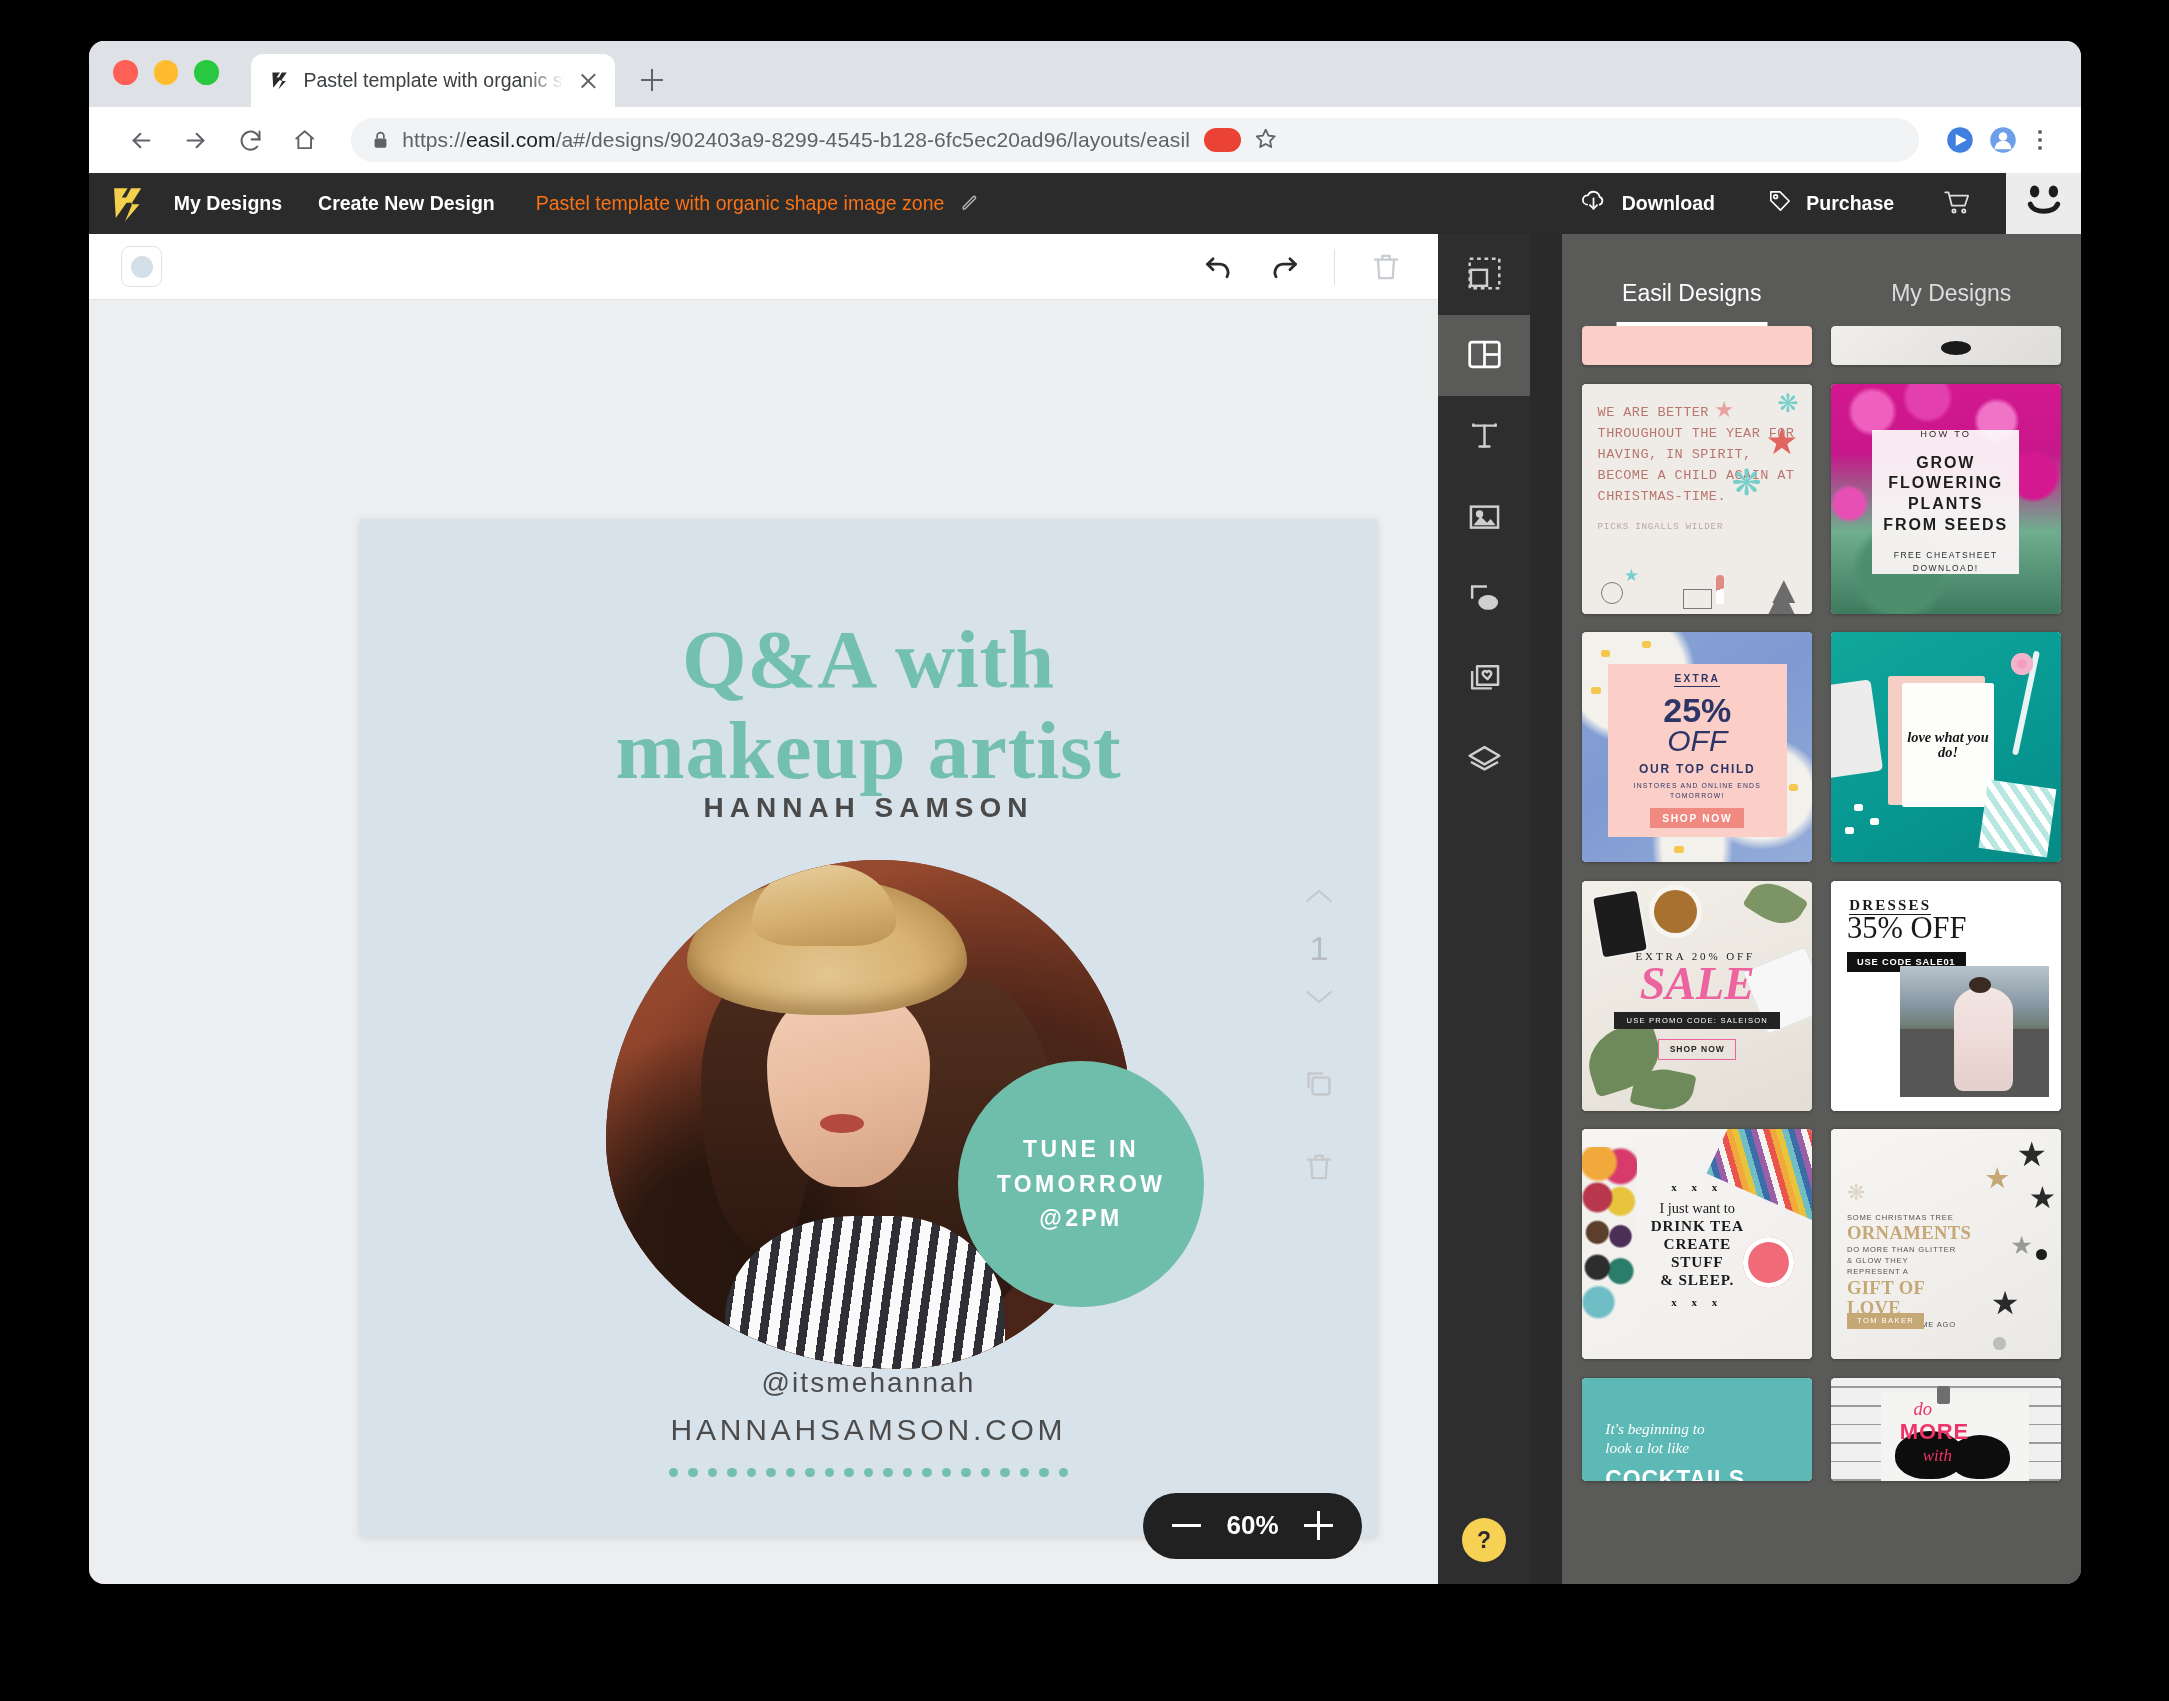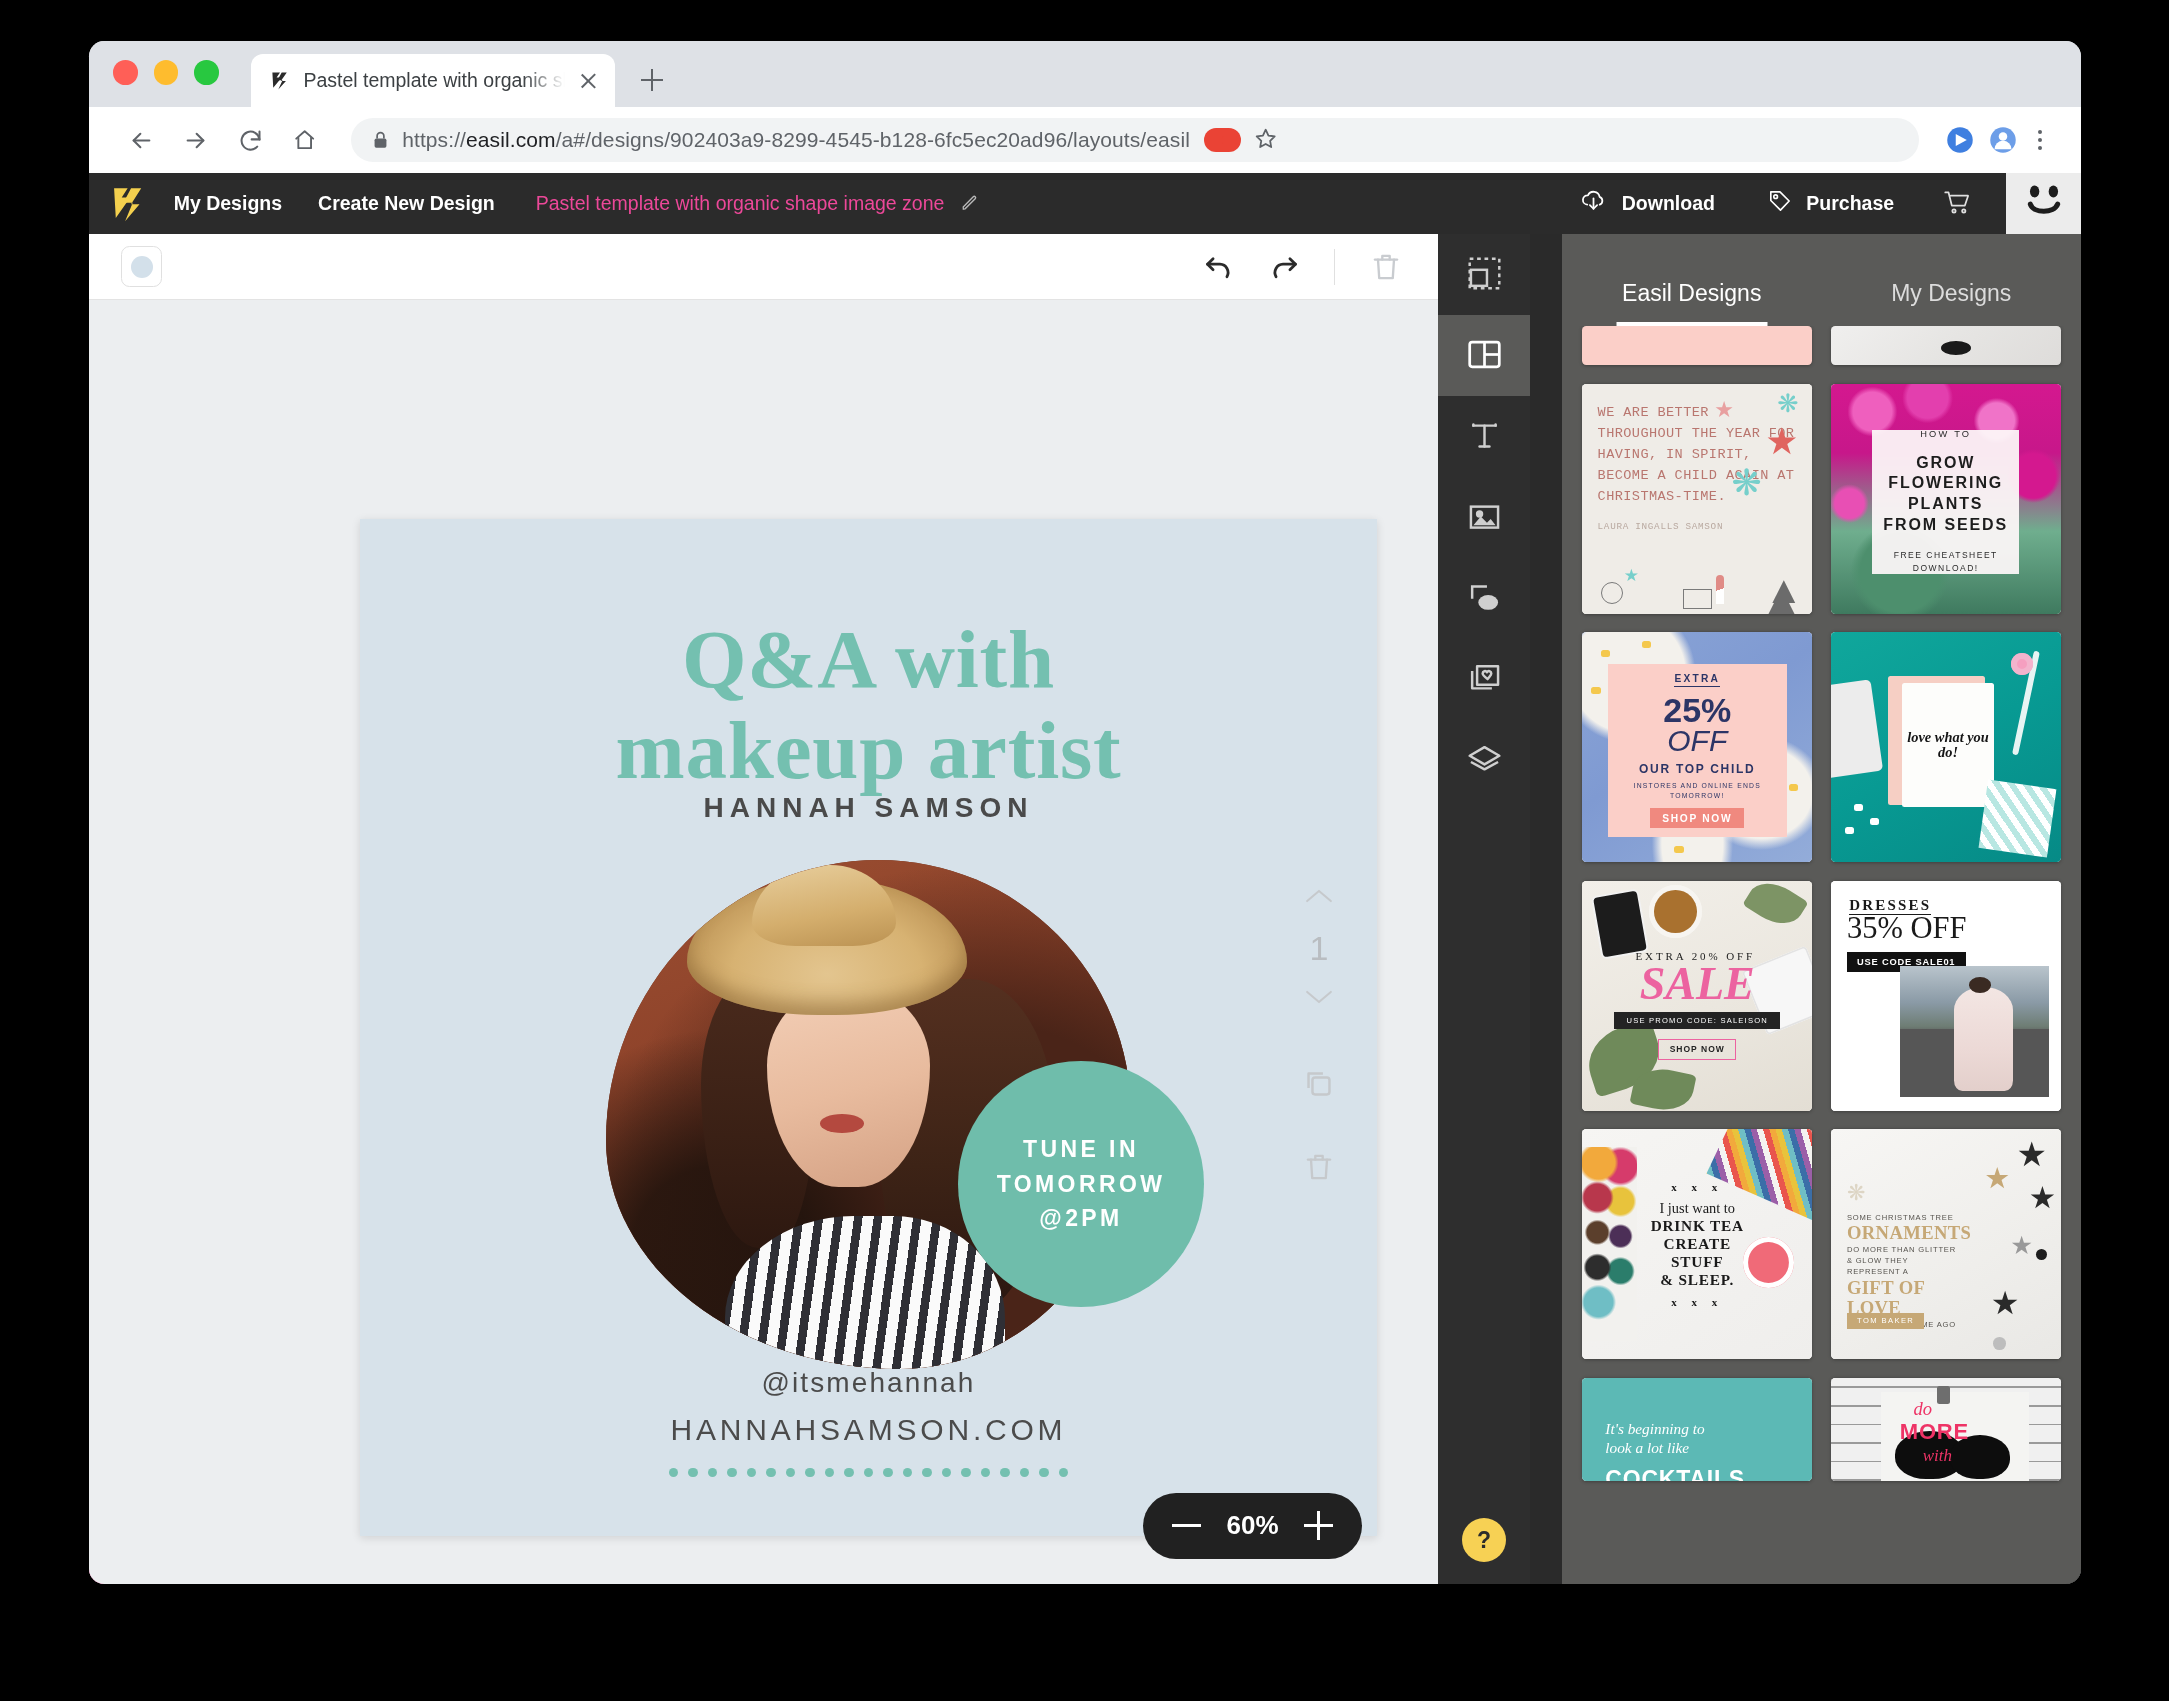--- a/index.html
+++ b/index.html
@@ -113,21 +113,21 @@
   .appbar {
     height: 61px; background: #2b2b2b; flex: none;
     display: flex; align-items: center; padding-left: 20.3px;
   }
   .logo { width: 39px; height: 39px; margin-right: 25.4px; flex: none; }
   .appnav { display: flex; align-items: center; gap: 36px; }
   .appnav a {
     color: #fff; font-size: 19.5px; font-weight: bold; text-decoration: none; white-space: nowrap;
   }
   .doctitle {
-    margin-left: 41px; color: #ec4899; font-size: 19.5px; white-space: nowrap;
+    margin-left: 41px; color: #f97316; font-size: 19.5px; white-space: nowrap;
     display: flex; align-items: center; gap: 15.3px;
   }
   .pencil { width: 18.6px; height: 18.6px; }
   .appbar-right { margin-left: auto; display: flex; align-items: center; height: 100%; }
   .appbtn {
     display: flex; align-items: center; gap: 13.6px;
     color: #fff; font-size: 19.5px; font-weight: bold;
     padding: 0 25.4px; white-space: nowrap;
   }
   .cartbtn { padding: 0 34px 0 22px; display: flex; align-items: center; }
@@ -803,21 +803,21 @@
           <div class="panel-grid">
 
             <div class="thumb clip-top pinkclip"></div>
             <div class="thumb clip-top marbleclip">
               <span class="blob"></span>
             </div>
 
             <div class="thumb">
               <div class="t-inner xmas-quote">
                 <div class="q">WE ARE BETTER THROUGHOUT THE YEAR FOR HAVING, IN SPIRIT, BECOME A CHILD AGAIN AT CHRISTMAS-TIME.</div>
-                <div class="a">LAURA INGALLS SAMSON</div>
+                <div class="a">PICKS INGALLS WILDER</div>
                 <span class="snowflake" style="right:6%;top:2%">❋</span>
                 <span class="snowflake" style="right:22%;top:34%;font-size:36px">❋</span>
                 <span class="star-pink" style="right:34%;top:6%">★</span>
                 <span class="star-pink" style="right:6%;top:16%;color:#e0645f;font-size:37px">★</span>
                 <span class="star-pink" style="left:18%;bottom:12%;color:#76cfcb;font-size:17px">★</span>
                 <span class="tree-ico" style="right:2%;bottom:-6%">▲</span>
                 <span class="tree-ico" style="right:4%;bottom:2%;font-size:39px">▲</span>
                 <span style="position:absolute;left:8%;bottom:4%;width:22px;height:22px;border:1.4px solid #7a7a7a;border-radius:50%"></span>
                 <span style="position:absolute;left:44%;bottom:2%;width:29px;height:20.3px;border:1.4px solid #7a7a7a"></span>
                 <span style="position:absolute;left:58%;bottom:4%;width:8.5px;height:29px;background:linear-gradient(160deg,#e08b86 0 50%,#fff 50% 100%);border-radius:5.1px 5.1px 0 0"></span>

